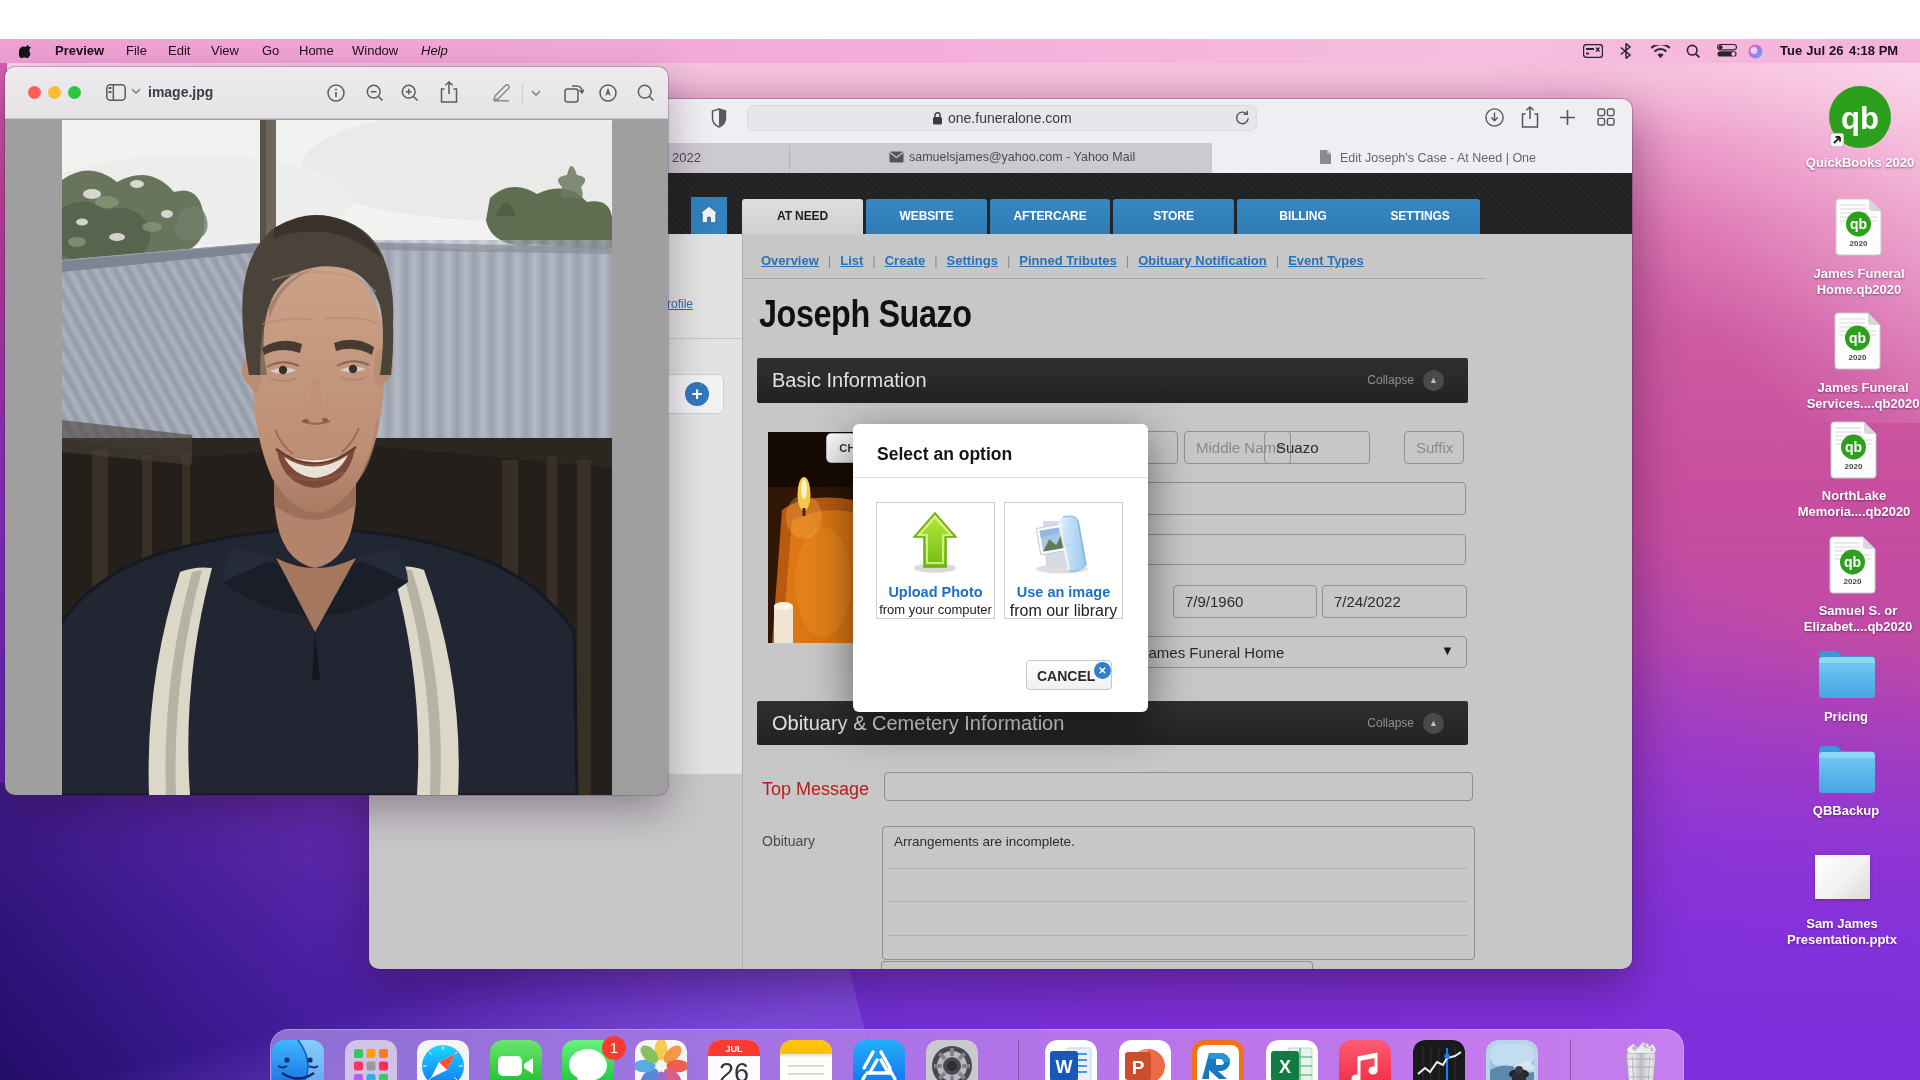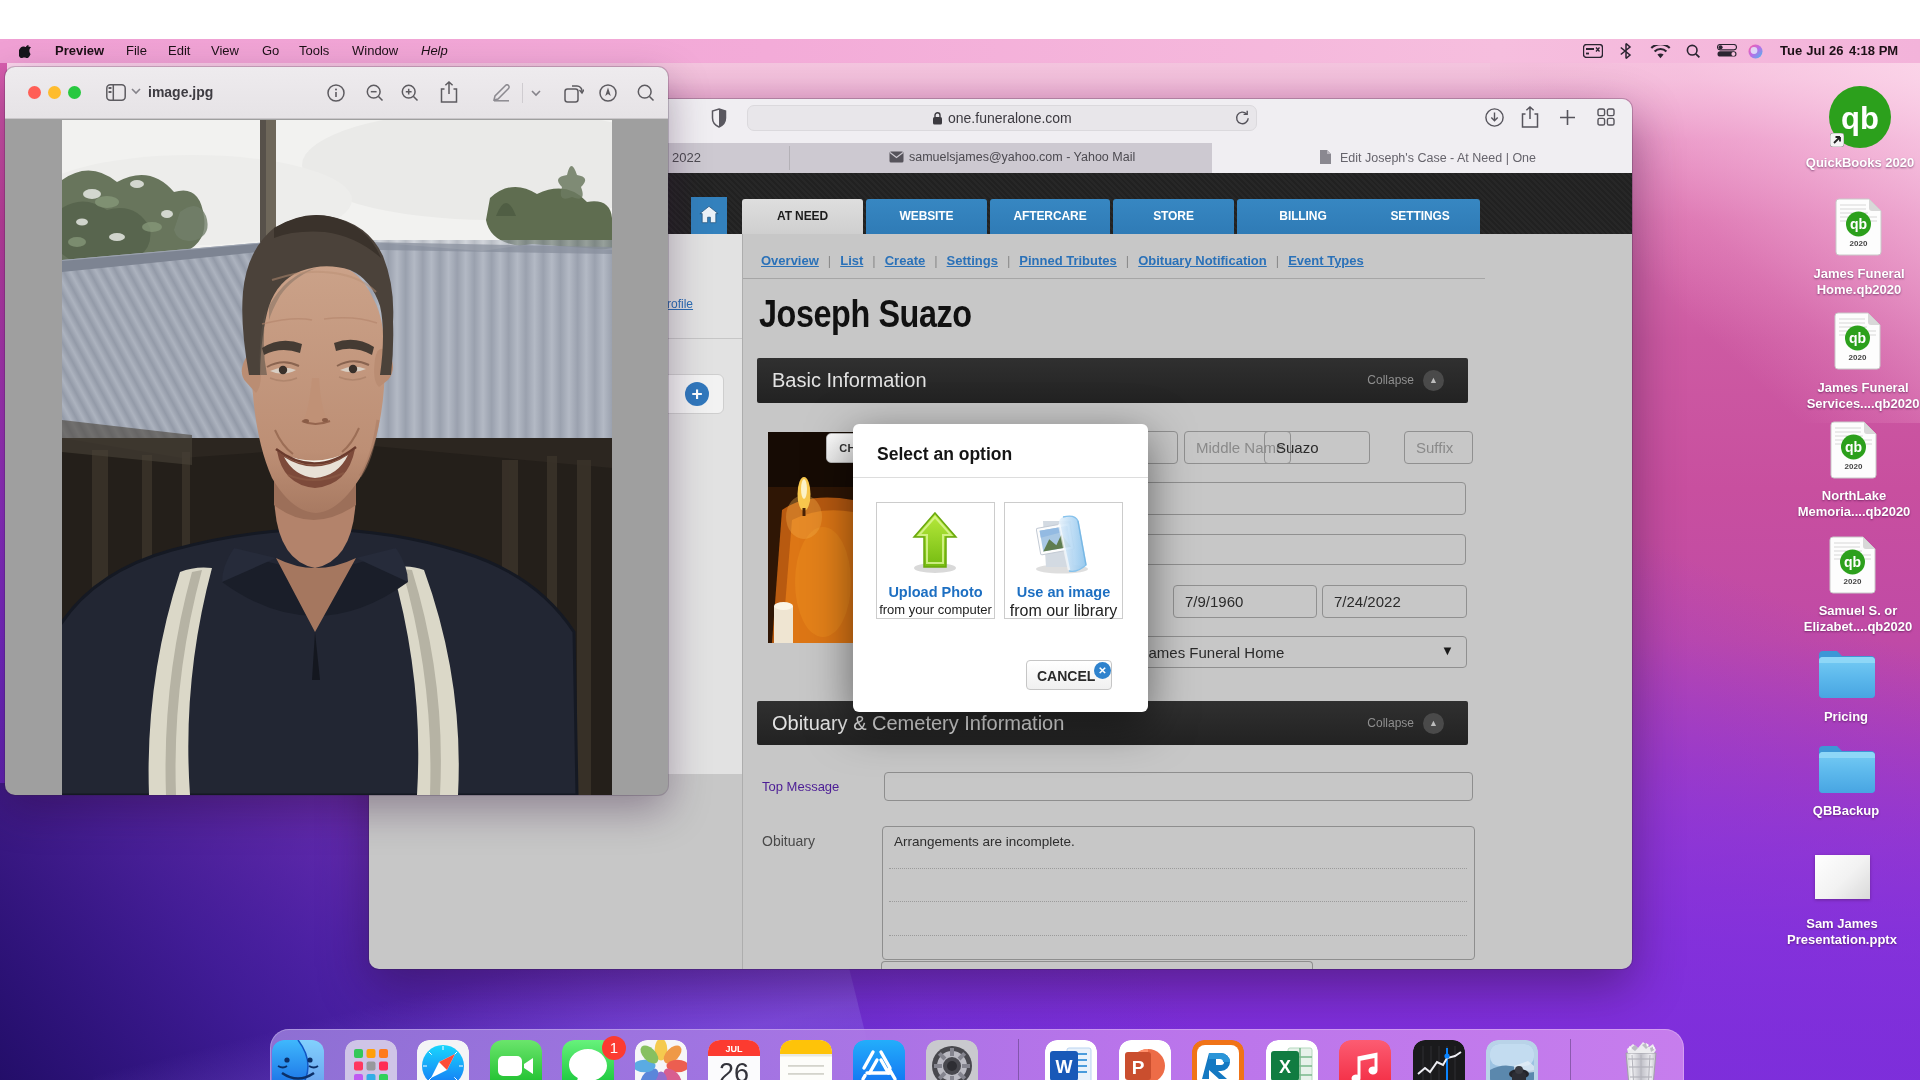--- a/index.html
+++ b/index.html
@@ -70,21 +70,21 @@
 
   <div id="menubar">
           <svg class="abs" style="left:19px;top:5px" width="15" height="15" viewBox="0 0 15 15">
         <path fill="#16141a" d="M10.6 1.1c.1.9-.3 1.7-.8 2.3-.6.7-1.5 1.2-2.3 1.1-.1-.8.3-1.7.8-2.2.6-.7 1.6-1.2 2.3-1.2zM12.9 11.2c-.4.9-.6 1.3-1.1 2-.7 1.1-1.7 2.4-3 2.4-1.1 0-1.4-.7-2.9-.7s-1.9.7-3 .7c-1.2 0-2.2-1.2-2.9-2.3C-1.9 10.4-.1 5.8 2 3.8c1-1 2.2-1.1 2.9-1.1 1.1 0 1.8.6 2.8.6.9 0 1.5-.6 2.8-.6.6 0 1.9.1 2.9 1.3-2.6 1.4-2.2 5.1-.5 7.2z" transform="scale(0.9)"></path>
       </svg>
       <span class="item abs" style="left:55px;top:4px;font-weight:bold;">Preview</span>
       <span class="item abs" style="left:126px;top:4px;">File</span>
       <span class="item abs" style="left:168px;top:4px;">Edit</span>
       <span class="item abs" style="left:211px;top:4px;">View</span>
       <span class="item abs" style="left:262px;top:4px;">Go</span>
-      <span class="item abs" style="left:299px;top:4px;">Tools</span>
+      <span class="item abs" style="left:299px;top:4px;">Home</span>
       <span class="item abs" style="left:352px;top:4px;">Window</span>
       <span class="item abs" style="left:421px;top:4px;font-style:italic;">Help</span>
           <svg class="abs" style="left:1583px;top:5px" width="20" height="14" viewBox="0 0 20 14">
         <rect x="0.5" y="0.5" width="19" height="13" rx="3" fill="none" stroke="#2a2430" stroke-width="1.4"></rect>
         <rect x="3" y="4" width="8" height="2" fill="#2a2430"></rect>
         <path d="M13 3.5l3.5 4M16.5 3.5l-3.5 4" stroke="#2a2430" stroke-width="1.3"></path>
         <rect x="3" y="8.6" width="3" height="1.8" fill="#2a2430"></rect>
       </svg>
       <svg class="abs" style="left:1620px;top:4px" width="12" height="16" viewBox="0 0 12 16">
         <path d="M6 0.5v15M6 0.5l4 3.5-9.2 7.5M6 15.5l4-3.5-9.2-7.5" stroke="#2a2430" stroke-width="1.5" fill="none"></path>
@@ -296,35 +296,35 @@
           <rect x="34.5" y="76" width="3" height="8" fill="#4a2206"></rect>
           <rect x="6" y="174" width="19" height="37" fill="#efe5d2"></rect>
           <ellipse cx="15.5" cy="174" rx="9.5" ry="4" fill="#fbf5e6"></ellipse>
         </svg>
 
       <div class="abs" style="left:457px;top:260px;width:76px;height:30px;background:linear-gradient(#fdfdfd,#ececec);border:1px solid #b9b9b9;border-radius:5px;font-size:11px;font-weight:bold;color:#333;text-align:center;line-height:29px;letter-spacing:0.3px;">CHANGE</div>
 
       <div class="abs ffield" style="left:496px;top:258px;width:313px;"></div>
       <div class="abs ffield" style="left:815px;top:258px;width:107px;color:#8a8a8a;">Middle Name</div>
       <div class="abs ffield" style="left:895px;top:258px;width:106px;color:#2b2b2b;">Suazo</div>
-      <div class="abs ffield" style="left:1035px;top:258px;width:69px;color:#8a8a8a;">Suffix</div>
+      <div class="abs ffield" style="left:1035px;top:258px;width:60px;color:#8a8a8a;">Suffix</div>
       <div class="abs ffield" style="left:496px;top:309px;width:601px;"></div>
       <div class="abs ffield" style="left:496px;top:361px;width:601px;height:31px;"></div>
       <div class="abs ffield" style="left:804px;top:412px;width:144px;color:#2b2b2b;">7/9/1960</div>
       <div class="abs ffield" style="left:953px;top:412px;width:145px;color:#2b2b2b;">7/24/2022</div>
       <div class="abs ffield" style="left:496px;top:463px;width:602px;height:32px;"></div>
       <span class="abs" style="left:772px;top:471px;font-size:15px;color:#2b2b2b;">James Funeral Home</span>
       <span class="abs" style="left:1072px;top:470px;font-size:13px;color:#1a1a1a;">▼</span>
 
       <div class="abs secbar" style="left:388px;top:528px;width:711px;height:44px;">
           <span class="sectitle">Obituary &amp; Cemetery Information</span>
           <span class="collapse">Collapse</span>
           <span class="colbtn">▲</span>
         </div>
-      <span class="abs" style="left:393px;top:606px;font-size:13px;color:#4c1d95;">Top Message</span>
+      <span class="abs" style="left:393px;top:606px;font-size:18px;color:#b91c1c;">Top Message</span>
       <div class="abs" style="left:515px;top:599px;width:589px;height:29px;border:1px solid #8e8e8e;border-radius:4px;"></div>
       <span class="abs" style="left:393px;top:660px;font-size:14px;color:#4a4a4a;">Obituary</span>
       <div class="abs" style="left:513px;top:653px;width:593px;height:134px;border:1px solid #8e8e8e;border-radius:4px;"></div>
       <span class="abs" style="left:525px;top:661px;font-size:13.5px;color:#2e2e2e;">Arrangements are incomplete.</span>
       <div class="abs" style="left:520px;top:695px;width:578px;height:1px;border-top:1px dotted #9b9b9b;"></div>
       <div class="abs" style="left:520px;top:728px;width:578px;height:1px;border-top:1px dotted #9b9b9b;"></div>
       <div class="abs" style="left:520px;top:762px;width:578px;height:1px;border-top:1px dotted #9b9b9b;"></div>
       <div class="abs" style="left:512px;top:788px;width:432px;height:8px;border:1px solid #8e8e8e;border-bottom:none;border-radius:4px 4px 0 0;"></div>
 
       <div class="abs" style="left:484px;top:251px;width:295px;height:288px;background:#fff;border-radius:6px;box-shadow:0 12px 45px rgba(0,0,0,0.5);"></div>

